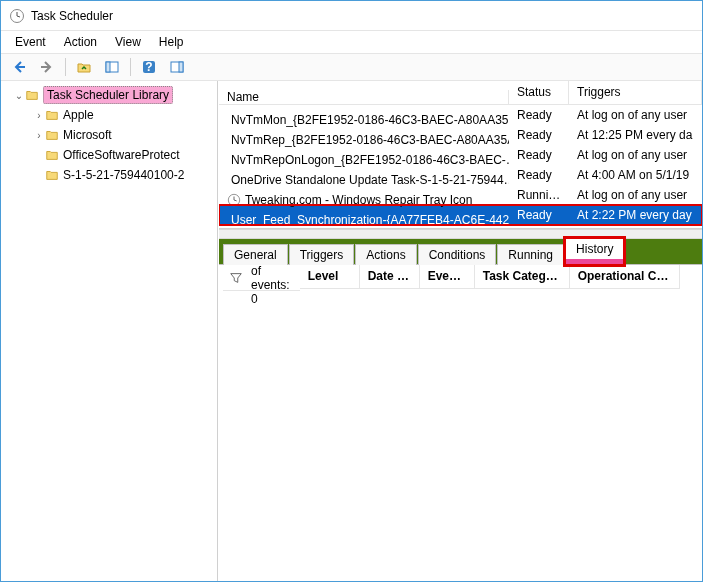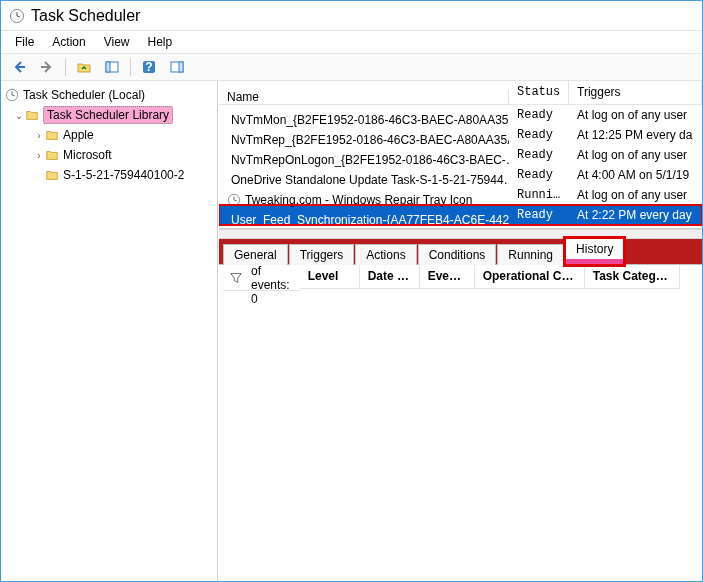--- a/index.html
+++ b/index.html
@@ -1,43 +1,43 @@
 <!DOCTYPE html>
 <html><head>
 <meta charset="utf-8">
 <style>
 * { box-sizing: border-box; margin: 0; padding: 0; font-family: "Segoe UI", Tahoma, sans-serif; font-size: 12px; }
 body { background: #fff; width: 703px; height: 582px; overflow: hidden; border: 1px solid #4a9cd8; display: flex; flex-direction: column; }
 .titlebar { height: 30px; display: flex; align-items: center; padding: 0 8px; background: #fff; border-bottom: 1px solid #e5e5e5; }
 .titlebar .icon { margin-right: 6px; }
-.titlebar .title { font-size: 16px; }
+.titlebar .title { font-size: 12px; }
 .menubar { height: 22px; display: flex; align-items: center; padding: 0 6px; gap: 2px; }
 .menubar span { padding: 2px 8px; }
 .toolbar { height: 28px; display: flex; align-items: center; padding: 0 6px; gap: 4px; border-top: 1px solid #e5e5e5; border-bottom: 1px solid #e5e5e5; background: #fafafa; }
 .tbtn { width: 24px; height: 22px; display: inline-flex; align-items: center; justify-content: center; border: 1px solid transparent; border-radius: 2px; }
 .sep { width: 1px; height: 18px; background: #d0d0d0; margin: 0 2px; }
 .content { flex: 1; display: flex; overflow: hidden; }
 .tree-pane { width: 217px; border-right: 1px solid #d0d0d0; overflow: auto; padding: 4px 0 4px 4px; }
 .tree-pane .node { display: flex; align-items: center; height: 20px; white-space: nowrap; }
 .tree-pane .node .tw { width: 12px; text-align: center; color: #666; font-size: 10px; }
 .tree-pane .node .fi { margin-right: 4px; }
 .tree-pane .sel { padding: 1px 3px; border: 1px dotted #888; background: #f9a8d4; border-radius: 2px; }
 .right-pane { flex: 1; display: flex; flex-direction: column; overflow: hidden; border-left: 1px solid #fff; }
 .task-list { height: 148px; overflow: hidden; border-bottom: 1px solid #d0d0d0; display: flex; flex-direction: column; }
 .cols { display: flex; height: 24px; border-bottom: 1px solid #e5e5e5; background: #fff; }
 .cols .col { padding: 4px 8px; border-right: 1px solid #e5e5e5; font-weight: normal; }
 .rows { flex: 1; overflow-y: scroll; overflow-x: hidden; }
 .row { display: flex; height: 20px; align-items: center; white-space: nowrap; }
 .row .cell { padding: 1px 8px; overflow: hidden; text-overflow: ellipsis; }
 .row.selected { background: #0a64c7; color: #fff; outline: 2px solid #d00; outline-offset: -1px; }
 .c-name { width: 290px; display: flex; align-items: center; gap: 4px; margin-top: 9px; }
-.c-status { width: 60px; font-family: Liberation Mono, monospace; }
+.c-status { width: 60px; }
 .c-trig { flex: 1; }
 .splitter { height: 10px; background: #f0f0f0; border-top: 1px solid #d9d9d9; border-bottom: 1px solid #d9d9d9; }
-.tabs { display: flex; align-items: flex-end; height: 26px; padding: 2px 4px 0 4px; border-bottom: 1px solid #c0c0c0; background: #b91c1c; }
+.tabs { display: flex; align-items: flex-end; height: 26px; padding: 2px 4px 0 4px; border-bottom: 1px solid #c0c0c0; background: #4d7c0f; }
 .tab { padding: 3px 10px; border: 1px solid #c0c0c0; border-bottom: none; margin-right: 1px; background: #f7f7f7; position: relative; top: 1px; }
 .tab.active { background: #fff; border-bottom: 6px solid #ec4899; }
 .tab.hl { outline: 3px solid #d00; outline-offset: -1px; }
 .history-pane { flex: 1; display: flex; flex-direction: row; background: #fff; overflow: hidden; padding: 0 4px; }
 .filterbar { height: 26px; display: flex; align-items: center; gap: 8px; border-bottom: 1px solid #e5e5e5; padding: 0 6px; }
 .history-cols { display: flex; height: 24px; border-bottom: 1px solid #e5e5e5; font-weight: bold; }
 .history-cols .hc { padding: 4px 8px; border-right: 1px solid #e5e5e5; overflow: hidden; text-overflow: ellipsis; white-space: nowrap; }
 .history-body { flex: 1; background: #fff; }
 .h-split { height: 6px; background: #f0f0f0; border-top: 1px solid #d9d9d9; border-bottom: 1px solid #d9d9d9; }
 .h-scroll { height: 18px; display: flex; align-items: center; background: #f0f0f0; border-top: 1px solid #d9d9d9; padding: 0 4px; color: #999; justify-content: space-between; }
@@ -54,21 +54,21 @@
     <svg class="clock-icon" width="16" height="16" viewBox="0 0 16 16">
         <circle cx="8" cy="8" r="6.5"></circle>
         <line x1="8" y1="8" x2="8" y2="4"></line>
         <line x1="8" y1="8" x2="11" y2="9"></line>
       </svg>
   </span>
   <span class="title">Task Scheduler</span>
 </div>
 
 <div class="menubar">
-  <span>File</span>
+  <span>Event</span>
   <span>Action</span>
   <span>View</span>
   <span>Help</span>
 </div>
 
 <div class="toolbar">
   <span class="tbtn">
       <svg viewBox="0 0 16 16">
         <path d="M10 3 L5 8 L10 13" fill="none" stroke="#2a7ad1" stroke-width="2"></path>
         <path d="M5 8 H14" stroke="#2a7ad1" stroke-width="2"></path>
@@ -104,48 +104,46 @@
       <svg viewBox="0 0 16 16">
         <rect x="2" y="3" width="12" height="10" fill="#fff" stroke="#3a82c7"></rect>
         <rect x="10" y="3" width="4" height="10" fill="#cde2f5" stroke="#3a82c7"></rect>
       </svg>
     </span>
 </div>
 
 <div class="content">
 
   <div class="tree-pane">
-    <div class="node">
-      <svg class="clock-icon" width="14" height="14" viewBox="0 0 16 16" style="margin-right:4px">
-          <circle cx="8" cy="8" r="6.5"></circle>
-          <line x1="8" y1="8" x2="8" y2="4"></line>
-          <line x1="8" y1="8" x2="11" y2="9"></line>
-        </svg>
-      <span>Task Scheduler (Local)</span>
-    </div>
     <div class="node" style="padding-left:8px">
       <span class="tw">⌄</span>
       <svg class="fi" width="14" height="14" viewBox="0 0 16 16">
           <path d="M2 4 h4 l1 1 h7 v8 h-12 z" fill="#f7d978" stroke="#c9a030"></path>
         </svg>
       <span class="sel">Task Scheduler Library</span>
     </div>
     <div class="node" style="padding-left:28px">
       <span class="tw">›</span>
       <svg class="fi" width="14" height="14" viewBox="0 0 16 16">
           <path d="M2 4 h4 l1 1 h7 v8 h-12 z" fill="#f7d978" stroke="#c9a030"></path>
         </svg>
       <span>Apple</span>
     </div>
     <div class="node" style="padding-left:28px">
       <span class="tw">›</span>
       <svg class="fi" width="14" height="14" viewBox="0 0 16 16">
           <path d="M2 4 h4 l1 1 h7 v8 h-12 z" fill="#f7d978" stroke="#c9a030"></path>
         </svg>
       <span>Microsoft</span>
+    </div>
+    <div class="node" style="padding-left:40px">
+      <svg class="fi" width="14" height="14" viewBox="0 0 16 16">
+          <path d="M2 4 h4 l1 1 h7 v8 h-12 z" fill="#f7d978" stroke="#c9a030"></path>
+        </svg>
+      <span>OfficeSoftwareProtect</span>
     </div>
     <div class="node" style="padding-left:40px">
       <svg class="fi" width="14" height="14" viewBox="0 0 16 16">
           <path d="M2 4 h4 l1 1 h7 v8 h-12 z" fill="#f7d978" stroke="#c9a030"></path>
         </svg>
       <span>S-1-5-21-759440100-2</span>
     </div>
   </div>
 
   <div class="right-pane">
@@ -249,22 +247,22 @@
             <svg width="14" height="14" viewBox="0 0 16 16">
               <path d="M2 3 h12 l-4 5 v5 l-4 -2 v-3 z" fill="none" stroke="#555"></path>
             </svg>
           </span>
         <span>Number of events: 0</span>
       </div>
       <div class="history-cols">
         <div class="hc" style="width:60px">Level</div>
         <div class="hc" style="width:60px">Date a…</div>
         <div class="hc" style="width:55px">Event…</div>
+        <div class="hc" style="width:95px">Task Category</div>
         <div class="hc" style="width:110px">Operational Code</div>
-        <div class="hc" style="width:95px">Task Category</div>
       </div>
       <div class="history-body"></div>
       <div class="h-split"></div>
       <div style="flex:0 0 60px;background:#fff"></div>
       <div class="h-scroll">
           <span>‹</span>
           <span>›</span>
         </div>
       <div style="text-align:right;font-size:10px;color:#bbb;padding:1px 4px">wsxdn.com</div>
     </div>

